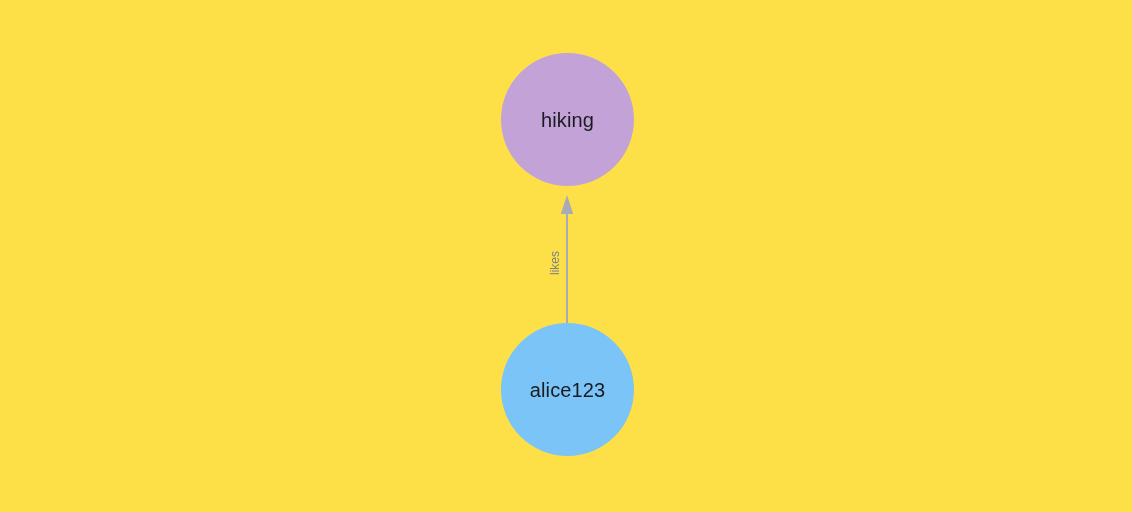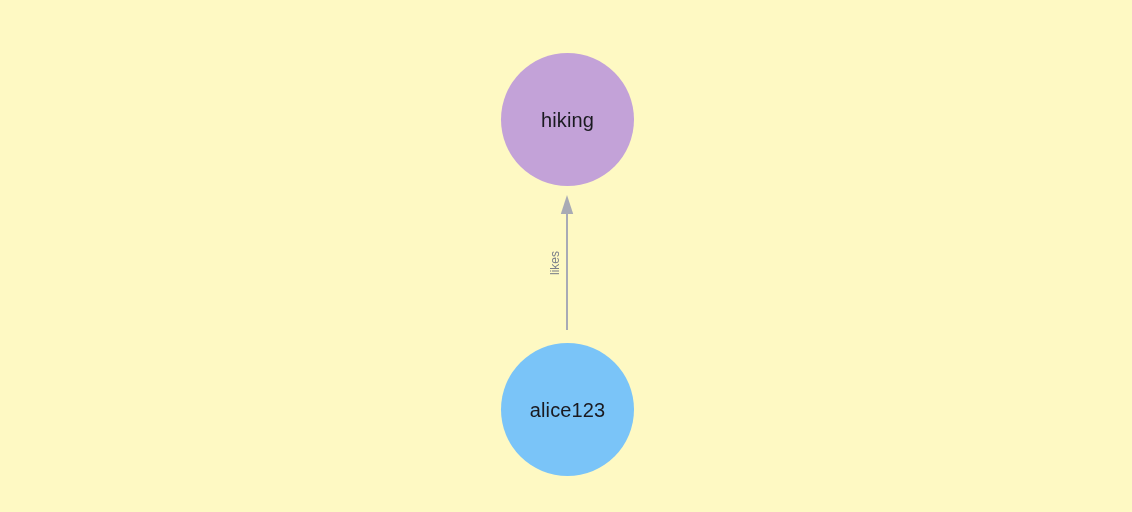--- a/index.html
+++ b/index.html
@@ -10,21 +10,21 @@
     width: 1132px;
     height: 512px;
     background: #f4f5f4;
     font-family: "Liberation Sans", sans-serif;
     overflow: hidden;
   }
   #graph-canvas {
     position: relative;
     width: 1132px;
     height: 512px;
-    background: #fef9c3;
+    background: #fde047;
     text-decoration: underline;
   }
   .graph-svg {
     position: absolute;
     top: 0;
     left: 0;
     width: 1132px;
     height: 512px;
     display: block;
   }
@@ -47,21 +47,21 @@
   }
   #node-hiking {
     left: 501px;
     top: 53px;
     width: 133px;
     height: 133px;
     background: #c3a2d8;
   }
   #node-alice123 {
     left: 501px;
-    top: 343px;
+    top: 323px;
     width: 133px;
     height: 133px;
     background: #7ac4f8;
   }
   .edge-label {
     position: absolute;
     font-family: "Liberation Sans", sans-serif;
     font-size: 12px;
     line-height: 1;
     color: #7b7f8a;

